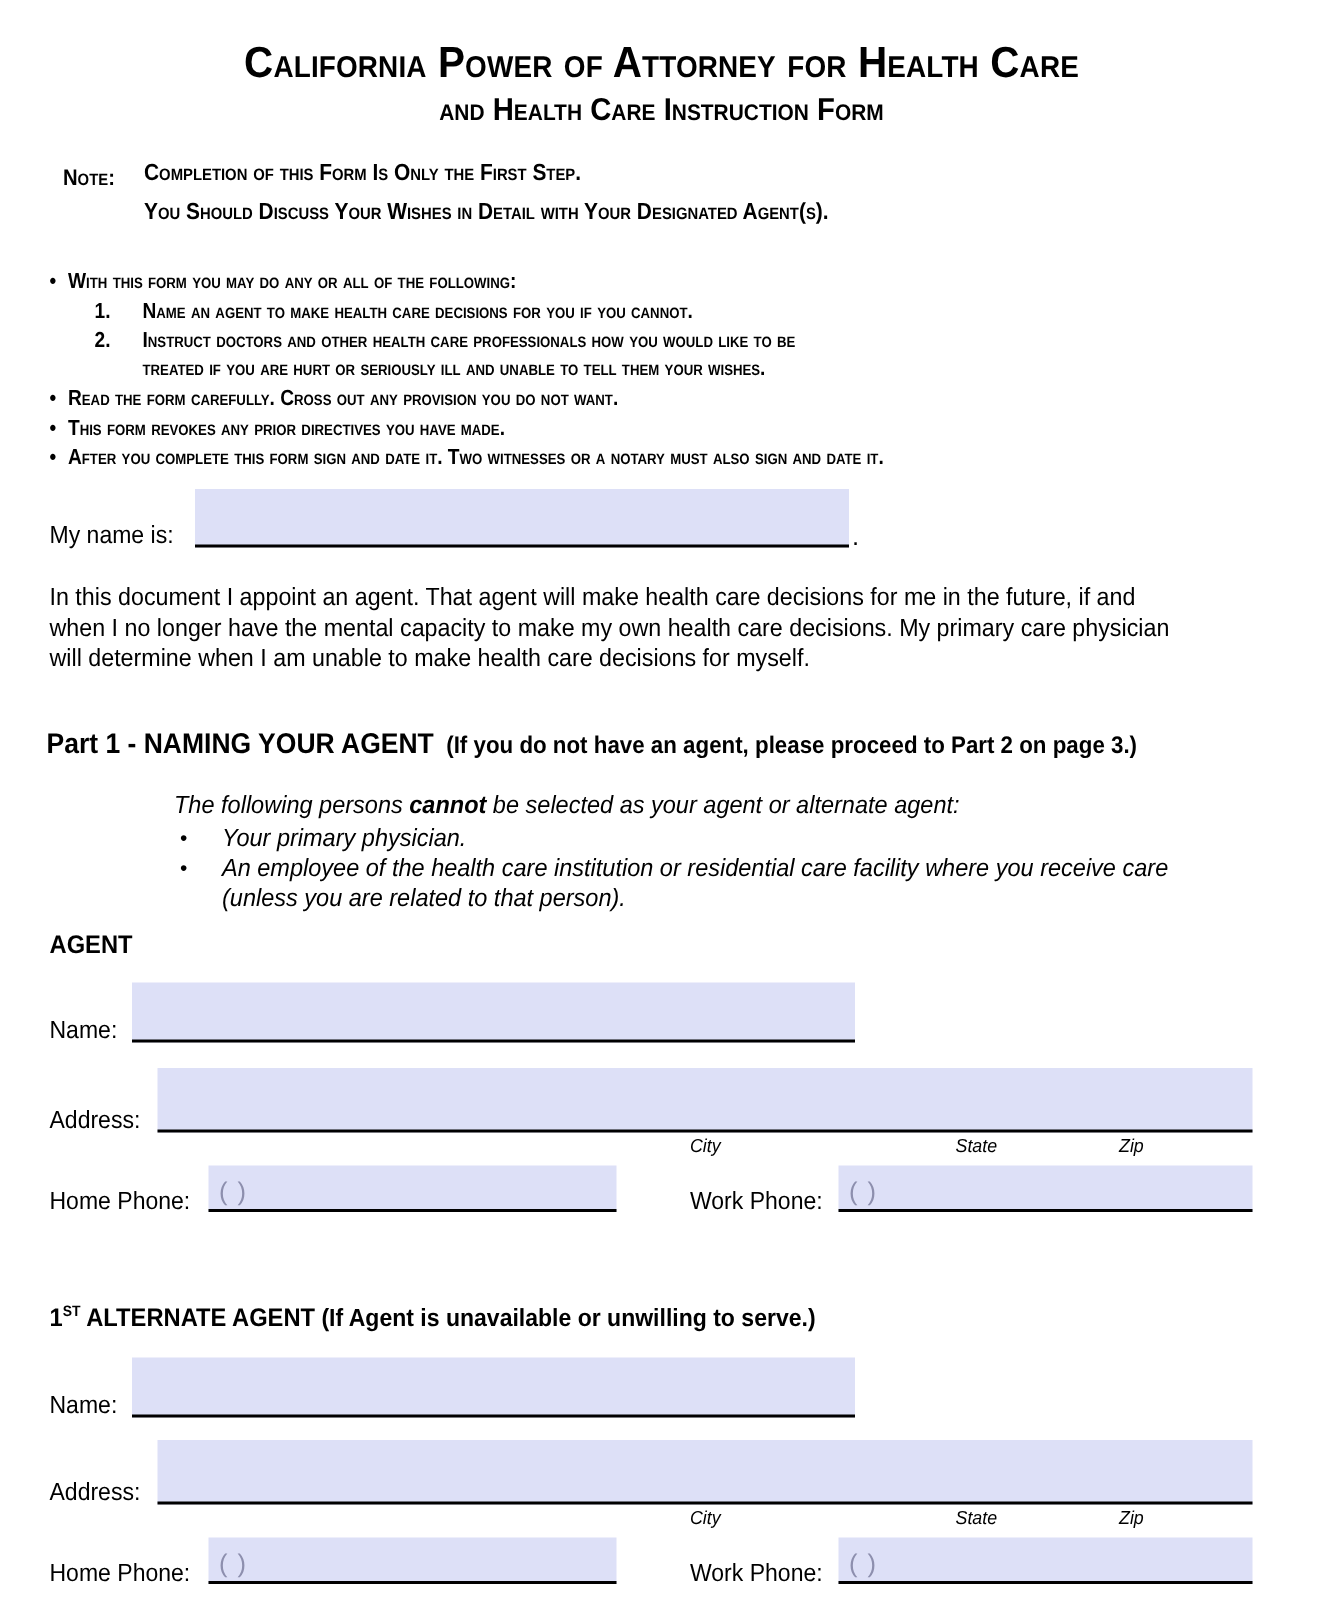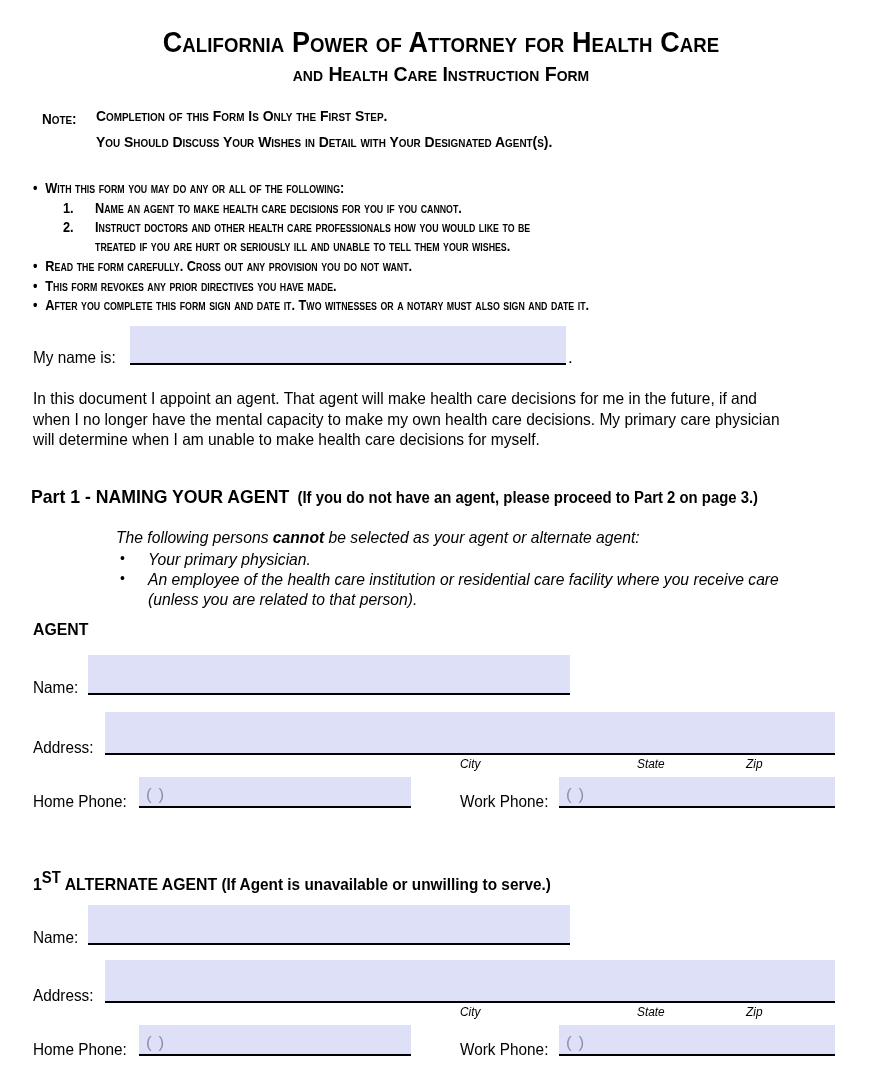--- a/index.html
+++ b/index.html
@@ -156,21 +156,21 @@
   .sec-head {
     position: absolute;
     left: 33px;
     font-weight: bold;
     font-size: 17px;
     transform: scaleX(0.93);
     transform-origin: left top;
     white-space: nowrap;
   }
   .sec-head sup {
-    font-size: 16px;
+    font-size: 10px;
     vertical-align: super;
   }
   .sec-head .tail {
     font-size: 16.5px;
   }
 
   
   .fld-label {
     position: absolute;
     font-size: 16.5px;

